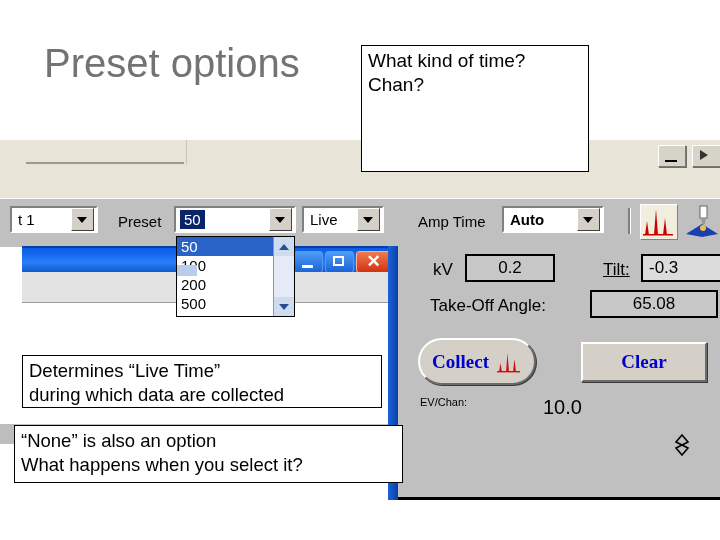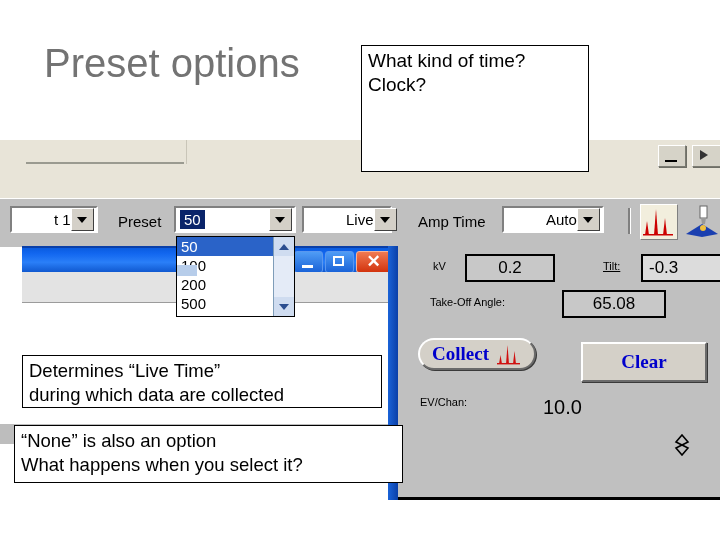--- a/index.html
+++ b/index.html
@@ -71,37 +71,37 @@
   }
   .tb-label{
     position:absolute; font-size:15px; color:#000; top:14px; white-space:nowrap;
   }
   .combo{
     position:absolute; top:7px; height:27px; background:#ffffff;
     border:2px solid; border-color:#808080 #ffffff #ffffff #808080;
     box-sizing:border-box; display:flex; align-items:center;
   }
   .combo .ctext{
-    font-size:15px; color:#000; padding-left:6px; flex:1; white-space:nowrap;margin-left:36px;
+    font-size:15px; color:#000; padding-left:6px; flex:1; white-space:nowrap;
   }
   .combo .ctext.sel{ background:#0a246a; color:#ffffff; padding:1px 4px; margin-left:4px; flex:0 0 auto;}
   .combo .arrow{
     width:21px; height:21px; margin:0 2px 0 0; background:#d4d0c8;
     border:1px solid #ffffff; border-right-color:#404040; border-bottom-color:#404040;
     position:relative; flex:0 0 auto;
   }
   .combo .arrow::after{
     content:""; position:absolute; left:5px; top:8px;
     border-left:5px solid transparent; border-right:5px solid transparent;
     border-top:6px solid #000;
   }
   #combo-set{ left:10px; width:88px; }
   #combo-preset{ left:174px; width:122px; }
-  #combo-live{ left:302px; width:90px; }
-  #combo-amptime{ left:502px; width:102px; }
+  #combo-live{ left:302px; width:82px; }
+  #combo-amptime{ left:502px; width:102px;font-weight:bold; }
   #lbl-preset{ left:118px; }
   #lbl-amptime{ left:418px; }
 
   .tb-sep{
     position:absolute; left:628px; top:9px; width:2px; height:26px;
     background:#808080; border-right:1px solid #ffffff;
   }
   .tb-icon{
     position:absolute; top:5px; width:36px; height:34px;
   }
@@ -161,42 +161,42 @@
   .frame-blue-left{
     position:absolute; left:388px; top:106px; width:10px; height:254px;
     background:linear-gradient(to right,#1a63d8,#0a3fa8);
   }
 
   
   .right-panel{
     position:absolute; left:398px; top:106px; width:322px; height:254px;
     background:#c0c0c0;
   }
-  .rp-label{ position:absolute; font-size:11px; color:#000; white-space:nowrap;}
+  .rp-label{ position:absolute; font-size:17px; color:#000; white-space:nowrap;}
   .rp-field{
     position:absolute; background:#c8c8c8; border:2px solid #000;
     box-sizing:border-box; display:flex; align-items:center; justify-content:center;
     font-size:17px; color:#000;
   }
   #lbl-kv{ left:35px; top:14px; }
   #fld-kv{ left:67px; top:8px; width:90px; height:28px; }
   #lbl-tilt{ left:205px; top:14px;text-decoration:underline; }
   #fld-tilt{ left:243px; top:8px; width:86px; height:28px; background:#dcdcdc;
     justify-content:flex-start; padding-left:6px;}
   #lbl-toa{ left:32px; top:50px; }
-  #fld-toa{ left:164px; top:44px; width:104px; height:28px; }
+  #fld-toa{ left:192px; top:44px; width:128px; height:28px; }
 
   .btn3d{
     position:absolute; background:#d4d0c8;
     border:2px solid; border-color:#ffffff #6b6b6b #6b6b6b #ffffff;
     box-sizing:border-box; box-shadow:1px 1px 0 #3a3a3a;
     display:flex; align-items:center; justify-content:center;
     color:#0000cc; font-size:19px; font-weight:bold; font-family:"Liberation Serif",serif;
   }
-  #btn-collect{ left:20px; top:92px; width:118px; height:32px;border-radius:24px; }
+  #btn-collect{ left:20px; top:92px; width:118px; height:47px;border-radius:24px; }
   #btn-clear{ left:183px; top:96px; width:126px; height:40px; }
   #collect-icon{ width:26px; height:22px; margin-left:7px; }
   #lbl-evchan{ left:22px; top:150px; font-size:11px; }
   #val-evchan{ left:145px; top:150px; font-size:20px; }
 
   #spinner{ position:absolute; left:276px; top:188px; width:16px; height:22px;}
 
   .panel-divider{
     position:absolute; left:398px; top:357px; width:322px; height:3px; background:#000;
   }
@@ -326,21 +326,21 @@
   </div>
 
   <div class="panel-divider"></div>
 
 </div>
 
 <div id="slide-title">Preset options</div>
 
 <div class="callout" id="callout-time">
   <div>What kind of time?</div>
-  <div>Clock?</div>
+  <div>Chan?</div>
 </div>
 
 <div class="callout" id="callout-live">
   <div>Determines “Live Time”</div>
   <div> during which data are collected</div>
 </div>
 
 <div class="callout" id="callout-none">
   <div>“None” is also an option</div>
   <div>What happens when you select it?</div>

